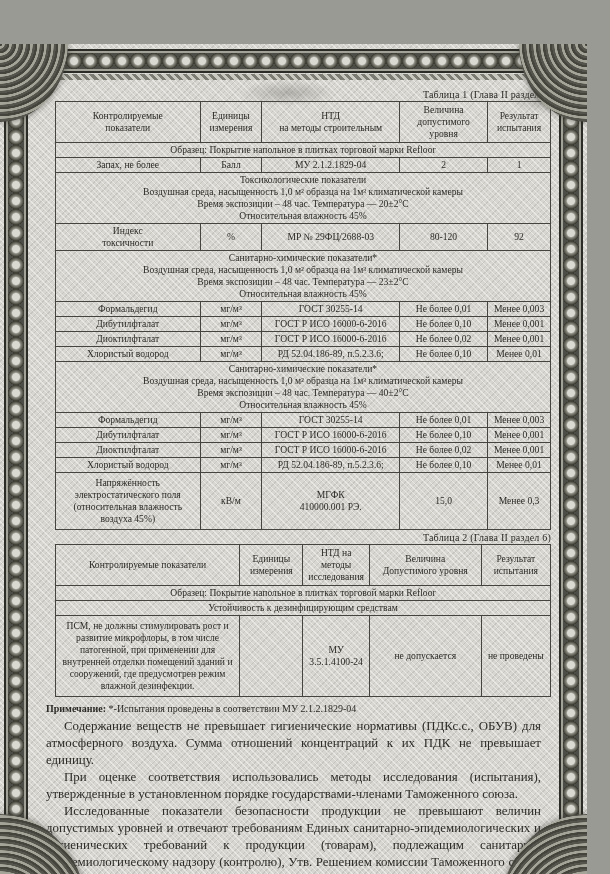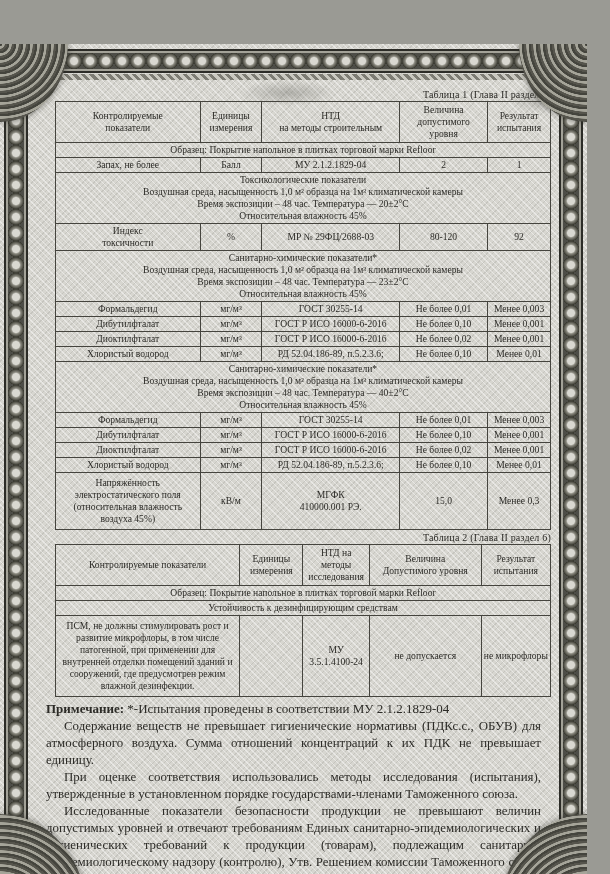--- a/index.html
+++ b/index.html
@@ -40,21 +40,21 @@
   .smudge-2{left:508px;top:40px;width:70px;height:30px;background:radial-gradient(ellipse at center,rgba(80,80,74,.28),rgba(0,0,0,0) 70%);}
   
   .content{position:absolute;left:46px;right:46px;top:36px;bottom:24px;z-index:3;}
   .caption{width:505px;margin:9px 0 1px 0;text-align:right;font-size:10px;letter-spacing:.2px;}
   table{border-collapse:collapse;table-layout:fixed;width:496px;margin-left:9px;}
   th,td{border:1px solid #45443e;font-size:9.6px;line-height:12px;text-align:center;
         vertical-align:middle;padding:1px 2px;white-space:pre-line;font-weight:normal;overflow:hidden;}
   th{padding:2px 2px;}
   td.sec{border-left:1px solid #45443e;border-right:1px solid #45443e;}
   .tall td{padding:4px 2px;}
-  .note{margin:5px 0 2px 0;font-size:13px;line-height:14px;}
+  .note{margin:5px 0 2px 0;font-size:10px;line-height:14px;}
   .note b{font-weight:bold;}
   .paras p{margin:0;font-size:12.9px;line-height:17px;text-align:justify;text-indent:18px;}
   .footer{position:absolute;left:12px;right:4px;bottom:6px;display:flex;justify-content:space-between;font-size:10.6px;}
 </style>
 </head>
 <body>
 
 <div class="page">
 
   <div class="band band-top"></div>
@@ -230,21 +230,21 @@
             <td colspan="5" class="sec">Образец: Покрытие напольное в плитках торговой марки Refloor</td>
           </tr>
           <tr>
             <td colspan="5" class="sec">Устойчивость к дезинфицирующим средствам</td>
           </tr>
           <tr class="tall">
             <td>ПСМ, не должны стимулировать рост и развитие микрофлоры, в том числе патогенной, при применении для внутренней отделки помещений зданий и сооружений, где предусмотрен режим влажной дезинфекции.</td>
             <td></td>
             <td>МУ 3.5.1.4100-24</td>
             <td>не допускается</td>
-            <td>не микрофлоры</td>
+            <td>не проведены</td>
           </tr>
         </tbody>
       </table>
 
     <div class="note"><b>Примечание:</b><span> *-Испытания проведены в соответствии  МУ 2.1.2.1829-04</span></div>
 
     <div class="paras">
         <p>Содержание веществ не превышает гигиенические нормативы (ПДКс.с., ОБУВ) для атмосферного воздуха. Сумма отношений концентраций к их ПДК не превышает единицу.</p>
         <p>При оценке соответствия использовались методы исследования (испытания), утвержденные в установленном порядке государствами-членами Таможенного союза.</p>
         <p>Исследованные показатели безопасности продукции не превышают величин допустимых уровней и отвечают требованиям Единых санитарно-эпидемиологических и гигиенических требований к продукции (товарам), подлежащим санитарно-эпидемиологическому надзору (контролю), Утв. Решением комиссии Таможенного союза от 28.05.2010 г. № 299 Глава II. Раздел 6. «Требования к полимерным и полимерсодержащим строительным материалам и мебели».</p>

